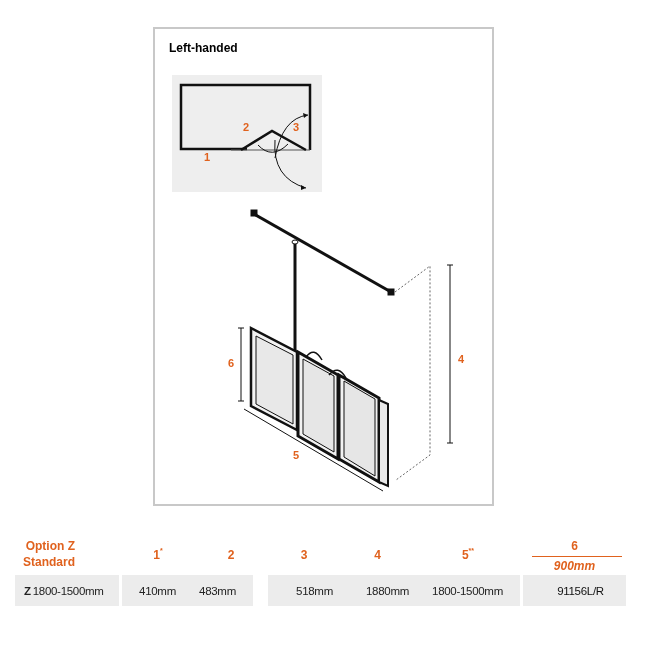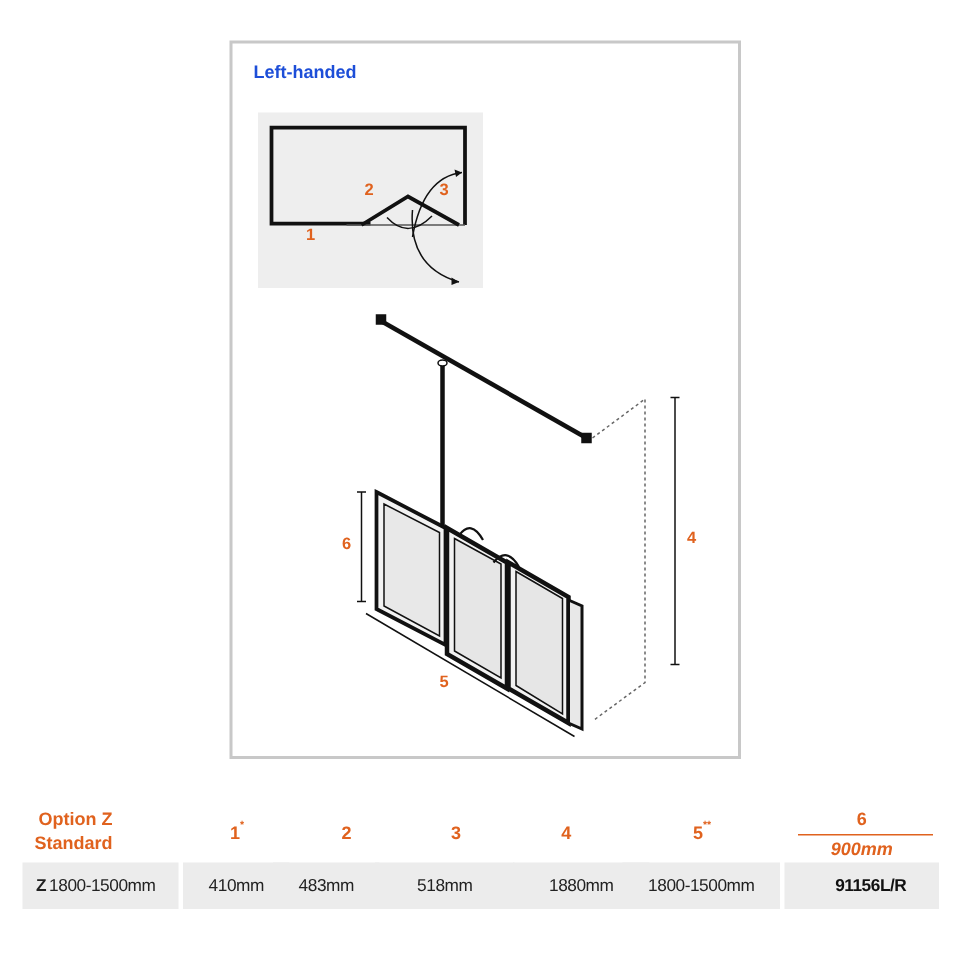--- a/index.html
+++ b/index.html
@@ -1,30 +1,30 @@
 <!DOCTYPE html>
 <html><head>
 <meta charset="utf-8">
 <style>
   html, body { margin:0; padding:0; background:#ffffff; }
   body { width:650px; height:650px; position:relative; overflow:hidden;
          font-family:"Liberation Sans", sans-serif; }
   .frame { position:absolute; left:153px; top:27px; width:341px; height:479px;
            border:2px solid #c8c8c8; box-sizing:border-box; background:#fff; }
-  .title { position:absolute; left:169px; top:41px; font-size:12px; font-weight:bold; color:#1d4ed8; }
+  .title { position:absolute; left:169px; top:41px; font-size:12px; font-weight:bold; color:#000000; }
   .plan-bg { position:absolute; left:172px; top:75px; width:150px; height:117px; background:#eeeeee; }
   svg.diag { position:absolute; left:0; top:0; }
   .lbl { position:absolute; font-size:11px; font-weight:bold; color:#e0621e; }
   .hdr { position:absolute; font-size:12px; font-weight:bold; color:#e0621e; text-align:center; }
   .hdr sup { font-size:7px; vertical-align:top; position:relative; top:-1px; }
   .cell { position:absolute; top:575px; height:31px; background:#ececec; font-size:11.5px; color:#222;
           display:flex; align-items:center; justify-content:center; box-sizing:border-box; letter-spacing:-0.3px; }
   .cell.first { justify-content:flex-start; padding-left:9px; }
   .cell b { font-weight:bold; margin-right:2px; }
-  .code { font-weight:bold; color:#111;padding-left:12px; }
+  .code { font-weight:normal; color:#111;padding-left:12px; }
   .rule6 { position:absolute; left:532px; top:556px; width:90px; height:0; border-top:1px solid #e0621e; }
 </style>
 </head>
 <body>
 
 <div class="frame"></div>
 <div class="title">Left-handed</div>
 <div class="plan-bg"></div>
 
 <svg class="diag" width="650" height="650">
@@ -96,17 +96,17 @@
   <div class="hdr" style="left:523px;top:539px;width:103px;">6</div>
   <div class="rule6"></div>
   <div class="hdr" style="left:523px;top:559px;width:103px;font-style:italic;">900mm</div>
 
   <div class="cell first" style="left:15px;width:104px;">
     <b>Z</b>
       <span>1800-1500mm</span>
   </div>
   <div class="cell" style="left:122px;width:71px;">410mm</div>
   <div class="cell" style="left:182px;width:71px;">483mm</div>
-  <div class="cell" style="left:250px;width:93px;">518mm</div>
+  <div class="cell" style="left:268px;width:93px;">518mm</div>
   <div class="cell" style="left:342px;width:91px;">1880mm</div>
   <div class="cell" style="left:415px;width:105px;">1800-1500mm</div>
   <div class="cell code" style="left:523px;width:103px;">91156L/R</div>
 </div>
 
 </body></html>

